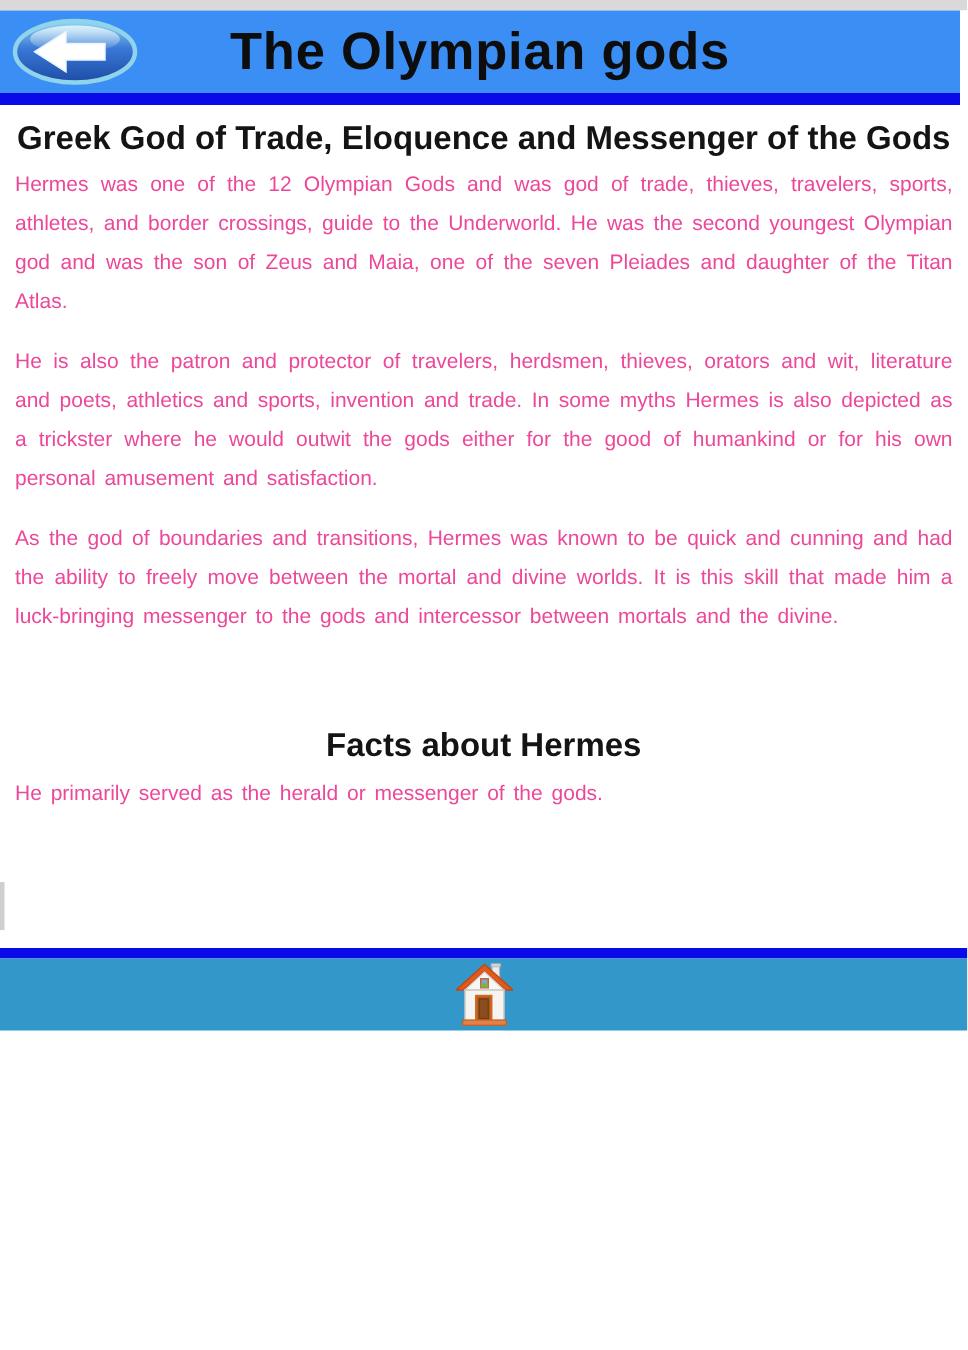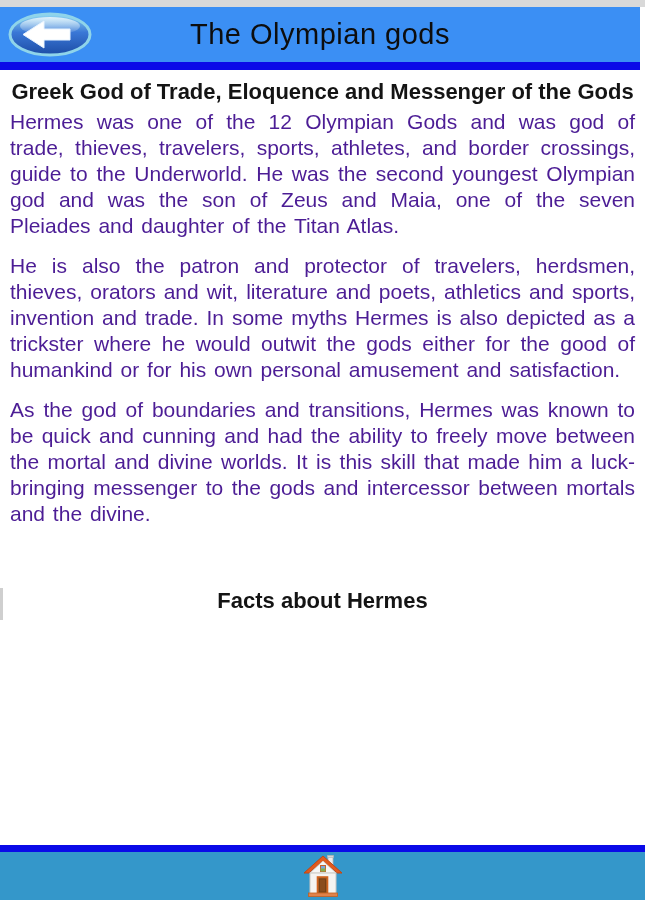--- a/index.html
+++ b/index.html
@@ -35,50 +35,50 @@
     left: 8px;
     top: 5px;
     width: 84px;
     height: 45px;
     padding: 0;
     border: none;
     background: transparent;
     cursor: pointer;
   }
   .header-title {
-    font-size: 29px;
-    font-weight: normal;
+    font-size: 35px;
+    font-weight: bold;
     color: #0d0d0d;
     letter-spacing: 0.5px;
   }
   .divider {
     height: 8px;
     background: #0a0ae8;
   }
   
   .content {
-    height: 775px;
+    height: 562px;
     padding: 4px 10px 0 10px;
     background: #ffffff;
     overflow: hidden;
     position: relative;
   }
   .section-heading {
     margin: 4px 0 3px 0;
     font-size: 22px;
     line-height: 28px;
     font-weight: bold;
     color: #141414;
     text-align: center;
   }
   .content p {
     margin: 0 0 14px 0;
-    font-size: 21px;
+    font-size: 14px;
     line-height: 26px;
-    color: #4c1d95;
+    color: #ec4899;
     text-align: justify;
     word-spacing: 2px;
   }
   .facts-heading {
     margin-top: 60px;
     margin-bottom: 4px;
   }
   .scroll-hint {
     position: absolute;
     left: 0;
@@ -141,20 +141,21 @@
     </div>
     <div class="divider"></div>
   </div>
 
   <div class="content">
     <h2 class="section-heading">Greek God of Trade, Eloquence and Messenger of the Gods</h2>
     <p>Hermes was one of the 12 Olympian Gods and was god of trade, thieves, travelers, sports, athletes, and border crossings, guide to the Underworld. He was the second youngest Olympian god and was the son of Zeus and Maia, one of the seven Pleiades and daughter of the Titan Atlas.</p>
     <p>He is also the patron and protector of travelers, herdsmen, thieves, orators and wit, literature and poets, athletics and sports, invention and trade. In some myths Hermes is also depicted as a trickster where he would outwit the gods either for the good of humankind or for his own personal amusement and satisfaction.</p>
     <p>As the god of boundaries and transitions, Hermes was known to be quick and cunning and had the ability to freely move between the mortal and divine worlds. It is this skill that made him a luck-bringing messenger to the gods and intercessor between mortals and the divine.</p>
     <h2 class="section-heading facts-heading">Facts about Hermes</h2>
+    <p>He primarily served as the herald or messenger of the gods.</p>
     <div class="scroll-hint"></div>
   </div>
 
   <div class="footer-divider"></div>
 
   <div class="footer">
     <button class="home-btn" aria-label="Home">
       <span>
         <svg width="38" height="42" viewBox="0 0 38 42">
 

